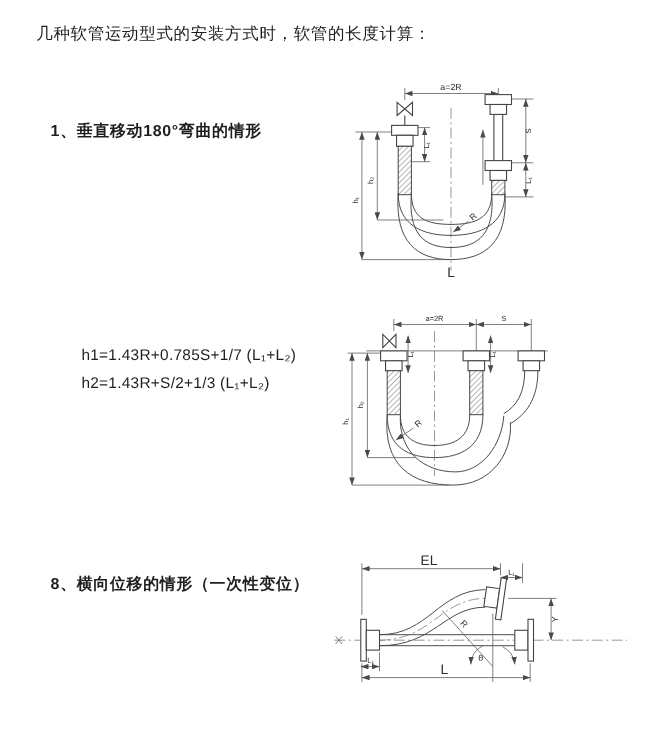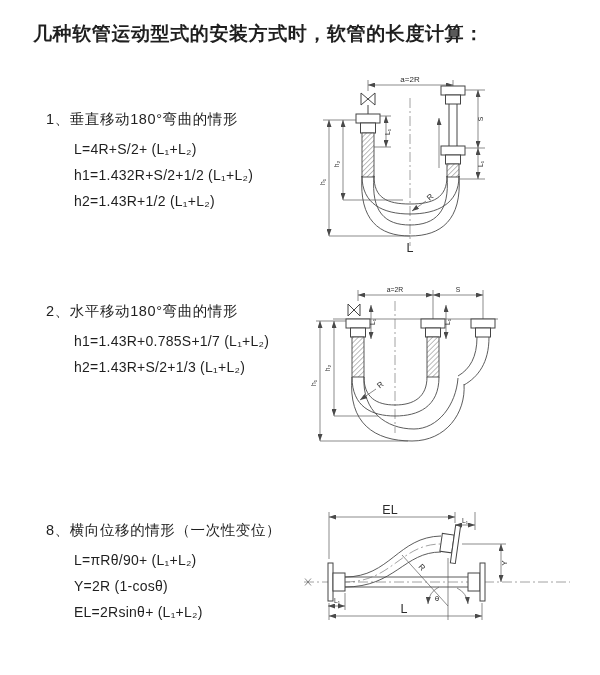--- a/index.html
+++ b/index.html
@@ -1,64 +1,53 @@
 <!DOCTYPE html>
 <html><head>
 <meta charset="utf-8">
 <style>
   html,body{margin:0;padding:0}
   body{
     width:600px;height:675px;background:#ffffff;position:relative;overflow:hidden;
     font-family:"Liberation Sans",sans-serif;color:#1f1f1f;
   }
   .abs{position:absolute}
-  .title{font-size:19px;font-weight:700;letter-spacing:.6px;white-space:pre}
-  .sec .hd{font-size:14.5px;font-weight:400;letter-spacing:.6px;white-space:pre}
+  .title{font-size:15px;font-weight:400;letter-spacing:.6px;white-space:pre}
+  .sec .hd{font-size:14.5px;font-weight:700;letter-spacing:.6px;white-space:pre}
   .sec .fm{margin:7px 0 0 28px;font-size:14px;letter-spacing:.25px}
   .sec .fm div{line-height:26px;white-space:pre}
   svg text{font-family:"Liberation Sans",sans-serif;fill:#2b2b2b}
   .t8{font-size:8px}
   .t7{font-size:6.8px}
   .t12{font-size:12.5px}
   .ln{stroke:#454545;stroke-width:1;fill:none}
   .md{stroke:#4a4a4a;stroke-width:.9;fill:none}
   .tn{stroke:#5a5a5a;stroke-width:.7;fill:none}
   .cl{stroke:#6f6f6f;stroke-width:.65;fill:none;stroke-dasharray:10 3 2 3}
   rect.part{fill:#ffffff;stroke:#454545;stroke-width:1}
   rect.hose{stroke:#454545;stroke-width:.9}
 </style>
 </head>
 <body>
 
 <div class="abs title" style="left:33px;top:21px">几种软管运动型式的安装方式时，软管的长度计算：</div>
 
 <div class="abs sec" style="left:46px;top:110px">
   <div class="hd">1、垂直移动180°弯曲的情形</div>
-  <div class="fm">
-    <div>L=4R+S/2+ (L₁+L₂)</div>
-    <div>h1=1.432R+S/2+1/2 (L₁+L₂)</div>
-    <div>h2=1.43R+1/2 (L₁+L₂)</div>
-  </div>
 </div>
 
 <div class="abs sec" style="left:46px;top:302px">
-  <div class="hd">2、水平移动180°弯曲的情形</div>
   <div class="fm">
     <div>h1=1.43R+0.785S+1/7 (L₁+L₂)</div>
     <div>h2=1.43R+S/2+1/3 (L₁+L₂)</div>
   </div>
 </div>
 
 <div class="abs sec" style="left:46px;top:521px">
   <div class="hd">8、横向位移的情形（一次性变位）</div>
-  <div class="fm">
-    <div>L=πRθ/90+ (L₁+L₂)</div>
-    <div>Y=2R (1-cosθ)</div>
-    <div>EL=2Rsinθ+ (L₁+L₂)</div>
-  </div>
 </div>
 
 <svg class="abs" style="left:313px;top:72px" width="287" height="192" viewBox="0 0 287 192">
   <defs>
     <marker id="ar1" markerWidth="7" markerHeight="5" refX="7" refY="2.5" orient="auto-start-reverse" markerUnits="userSpaceOnUse">
       <path d="M0,0 L7,2.5 L0,5 Z" fill="#4a4a4a"></path>
     </marker>
     <pattern id="ht1" width="3.5" height="3.5" patternUnits="userSpaceOnUse" patternTransform="rotate(45)">
       <rect width="3.5" height="3.5" fill="#fff"></rect>
         <line x1="0" y1="0" x2="0" y2="3.5" stroke="#7a7a7a" stroke-width="1"></line>

